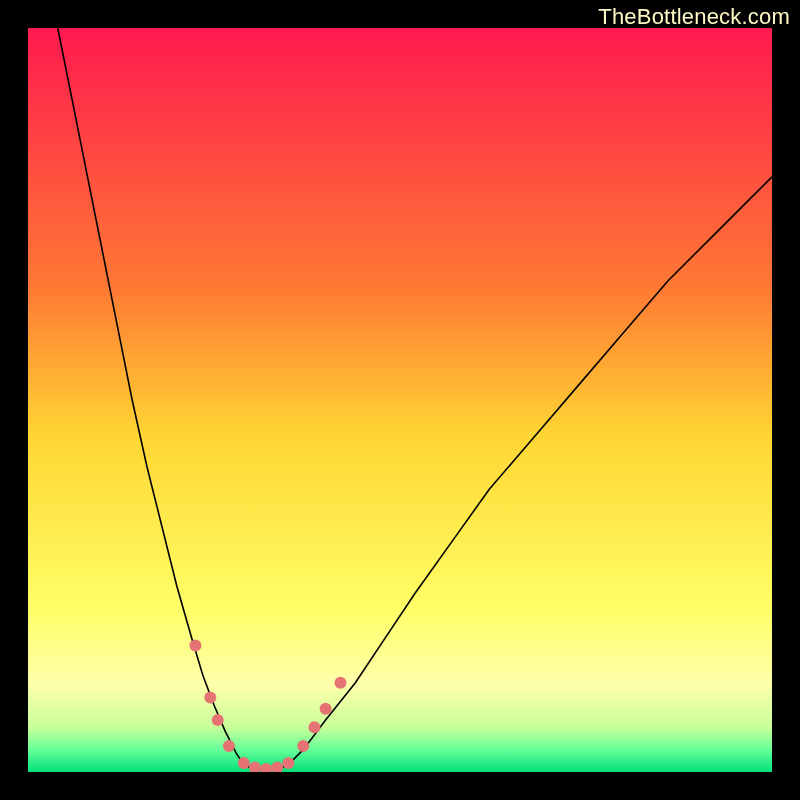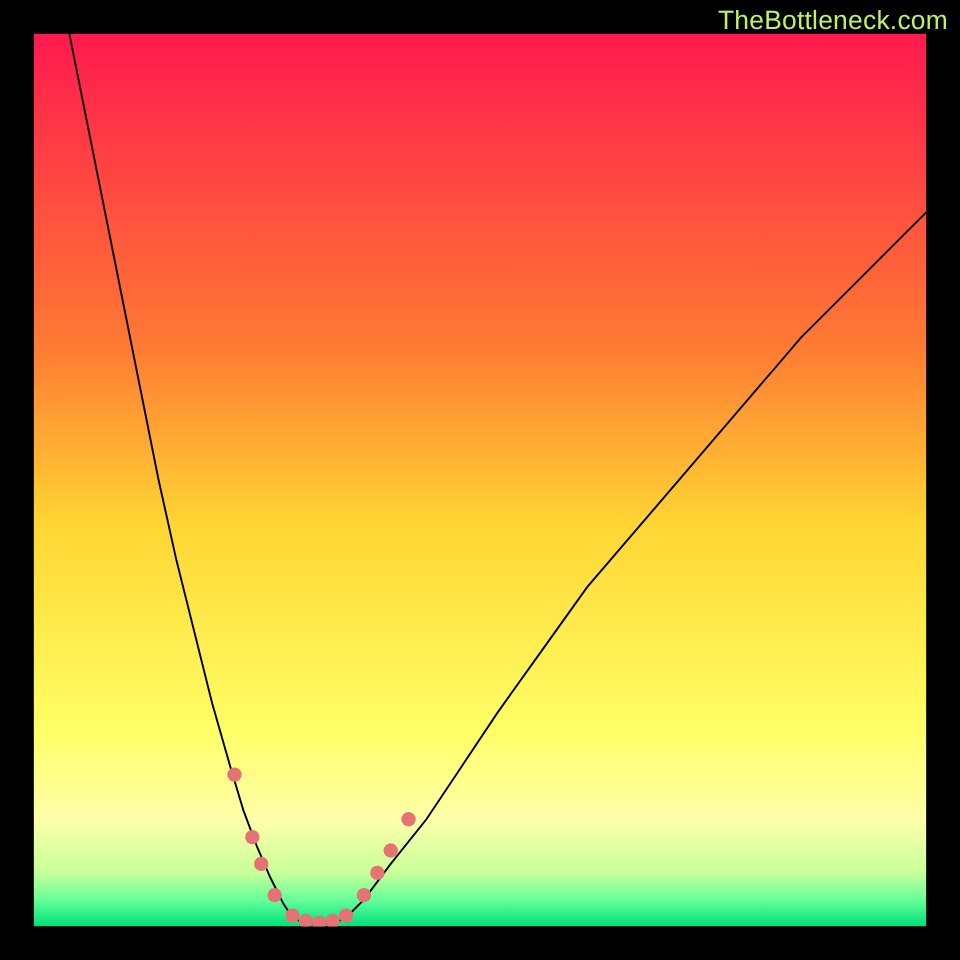--- a/index.html
+++ b/index.html
@@ -22,21 +22,21 @@
     position: absolute;
     left: 28px;
     top: 28px;
     width: 744px;
     height: 744px;
   }
   .watermark {
     position: absolute;
     top: 4px;
     right: 10px;
-    color: #bef264;
+    color: #fef9c3;
     font-size: 22px;
     font-weight: 500;
     letter-spacing: 0.2px;
   }
 </style>
 </head>
 <body>
 
 <div class="frame">
   <div class="watermark">TheBottleneck.com</div>

